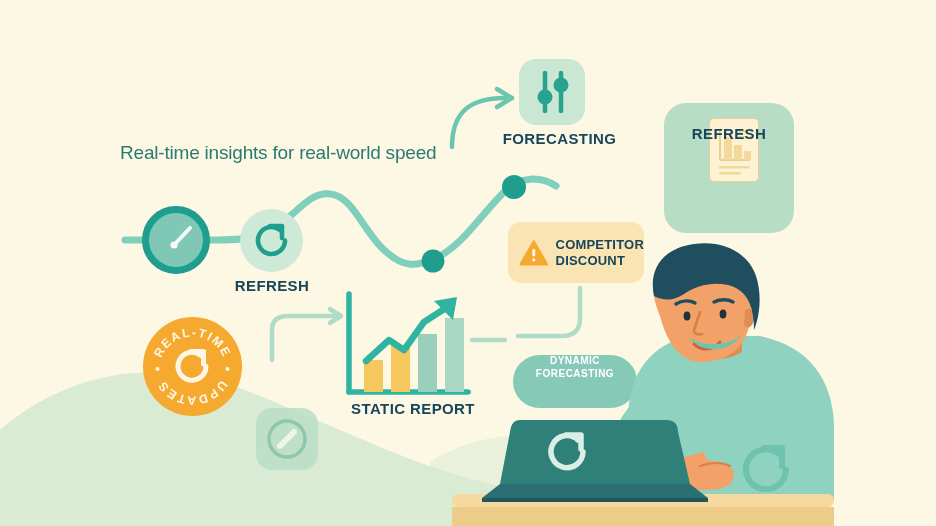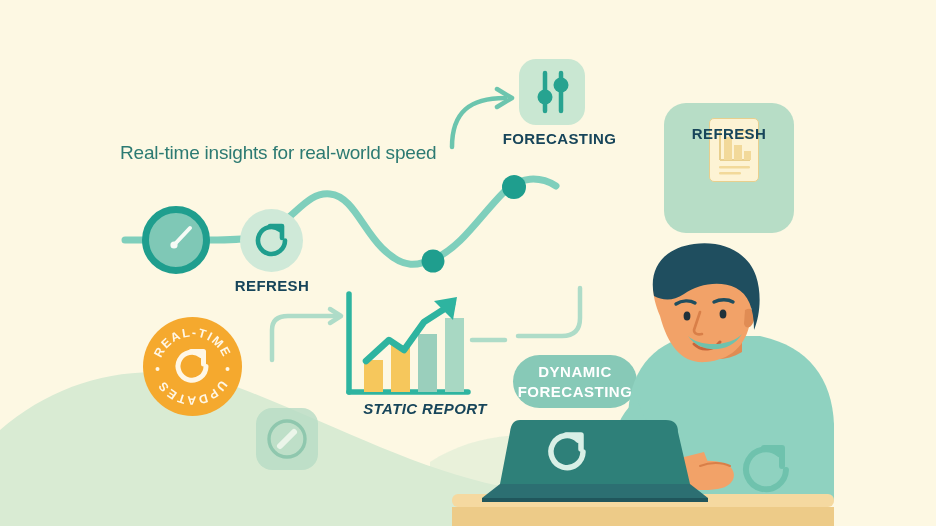--- a/index.html
+++ b/index.html
@@ -134,30 +134,30 @@
 
   
   #dynamic-pill {
     left: 513px; top: 355px;
     width: 124px; height: 53px;
     border-radius: 27px;
     background: #87c9b7;
     display: flex;
     flex-direction: column;
     align-items: center;
-    justify-content: center;
+    justify-content: flex-start;
     color: #ffffff;
-    font-size: 15px;
+    font-size: 10px;
     font-weight: bold;
     letter-spacing: 0.5px;
     line-height: 1.28;
   }
 
   
-  #growth-label { left: 345px; top: 400px; width: 160px; font-style: italic; }
+  #growth-label { left: 333px; top: 400px; width: 160px; }
 
   
   #ghost-tile {
     left: 256px; top: 408px;
     width: 62px; height: 62px;
     border-radius: 16px;
     background: #b9ddc6;
     opacity: .82;
   }
 </style>
@@ -271,20 +271,31 @@
   </svg>
   <div id="growth-label" class="abs cap-label">STATIC REPORT</div>
 
   <div id="ghost-tile" class="abs">
     <svg viewBox="0 0 62 62" width="62" height="62">
       <circle cx="31" cy="31" r="18" fill="none" stroke="#7FC0A6" stroke-width="3.4"></circle>
       <line x1="24" y1="38" x2="38" y2="24" stroke="#EFF8EF" stroke-width="6" stroke-linecap="round"></line>
     </svg>
   </div>
 
+  <div id="competitor-chip" class="abs">
+    <svg width="34" height="34" viewBox="0 0 34 34">
+      <path d="M17 4 L32 30 L2 30 Z" fill="#F5A92E" stroke="#F5A92E" stroke-width="3" stroke-linejoin="round"></path>
+      <rect x="15.3" y="12" width="3.4" height="9" rx="1.7" fill="#FDF8E3"></rect>
+      <circle cx="17" cy="25" r="1.9" fill="#FDF8E3"></circle>
+    </svg>
+    <div class="chip-text">
+      <div>COMPETITOR</div>
+      <div>DISCOUNT</div>
+    </div>
+  </div>
 
   <div id="dynamic-pill" class="abs">
     <span>DYNAMIC</span>
     <span>FORECASTING</span>
   </div>
 
   <svg class="layer" viewBox="0 0 936 526">
 
     <path d="M628 420 C628 372 652 344 690 336 L760 336 C808 346 832 378 834 424
              L834 500 L628 500 Z" fill="#8FD2C0"></path>

